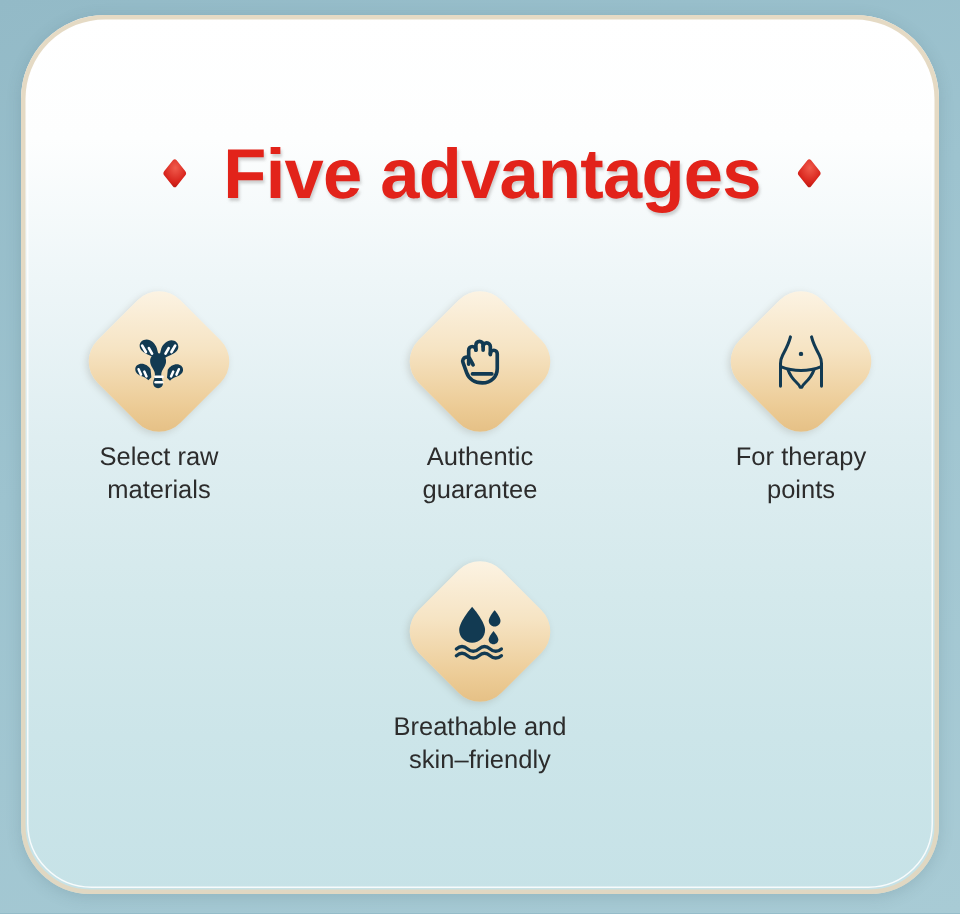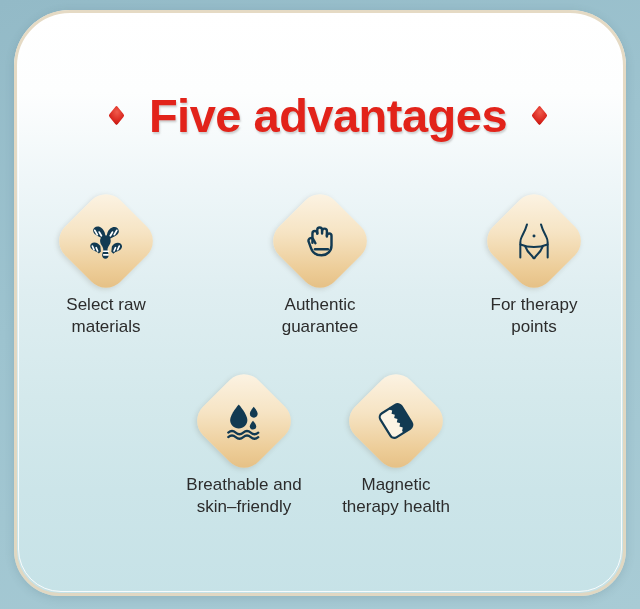--- a/index.html
+++ b/index.html
@@ -243,34 +243,20 @@
                 <path d="M11 47.5c3.5-3 6.5-3 10 0s6.5 3 10 0 6.5-3 10 0 6.5 3 10 0"></path>
                 <path d="M11 53.5c3.5-3 6.5-3 10 0s6.5 3 10 0 6.5-3 10 0 6.5 3 10 0"></path>
               </g>
             </svg>
           </div>
         </div>
         <div class="adv-label">Breathable and
 skin–friendly</div>
       </div>
 
-      <div class="adv-item">
-        <div class="tile">
-          <div class="tile-inner">
-            <svg width="50" height="50" viewBox="0 0 64 64">
-              <g transform="rotate(-32 32 32)">
-                <path d="M16 20c0-3.3 2.7-6 6-6h20c3.3 0 6 2.7 6 6v24c0 3.3-2.7 6-6 6H22c-3.3 0-6-2.7-6-6V20z" fill="#fdf4e4" stroke="#123a52" stroke-width="2.8"></path>
-                <path d="M32 14h10c3.3 0 6 2.7 6 6v24c0 3.3-2.7 6-6 6H32l0-3.2 3-3.2-3-3.2 3-3.2-3-3.2 3-3.2-3-3.2 3-3.2-3-3.2 3-3.2-3-3.2 3-3.2L32 14z" fill="#123a52"></path>
-              </g>
-            </svg>
-          </div>
-        </div>
-        <div class="adv-label">Magnetic
-therapy health</div>
-      </div>
 
     </div>
 
   </div>
 
   <div id="card-edge"></div>
   <div id="card-edge-inner"></div>
 
 </div>
 

